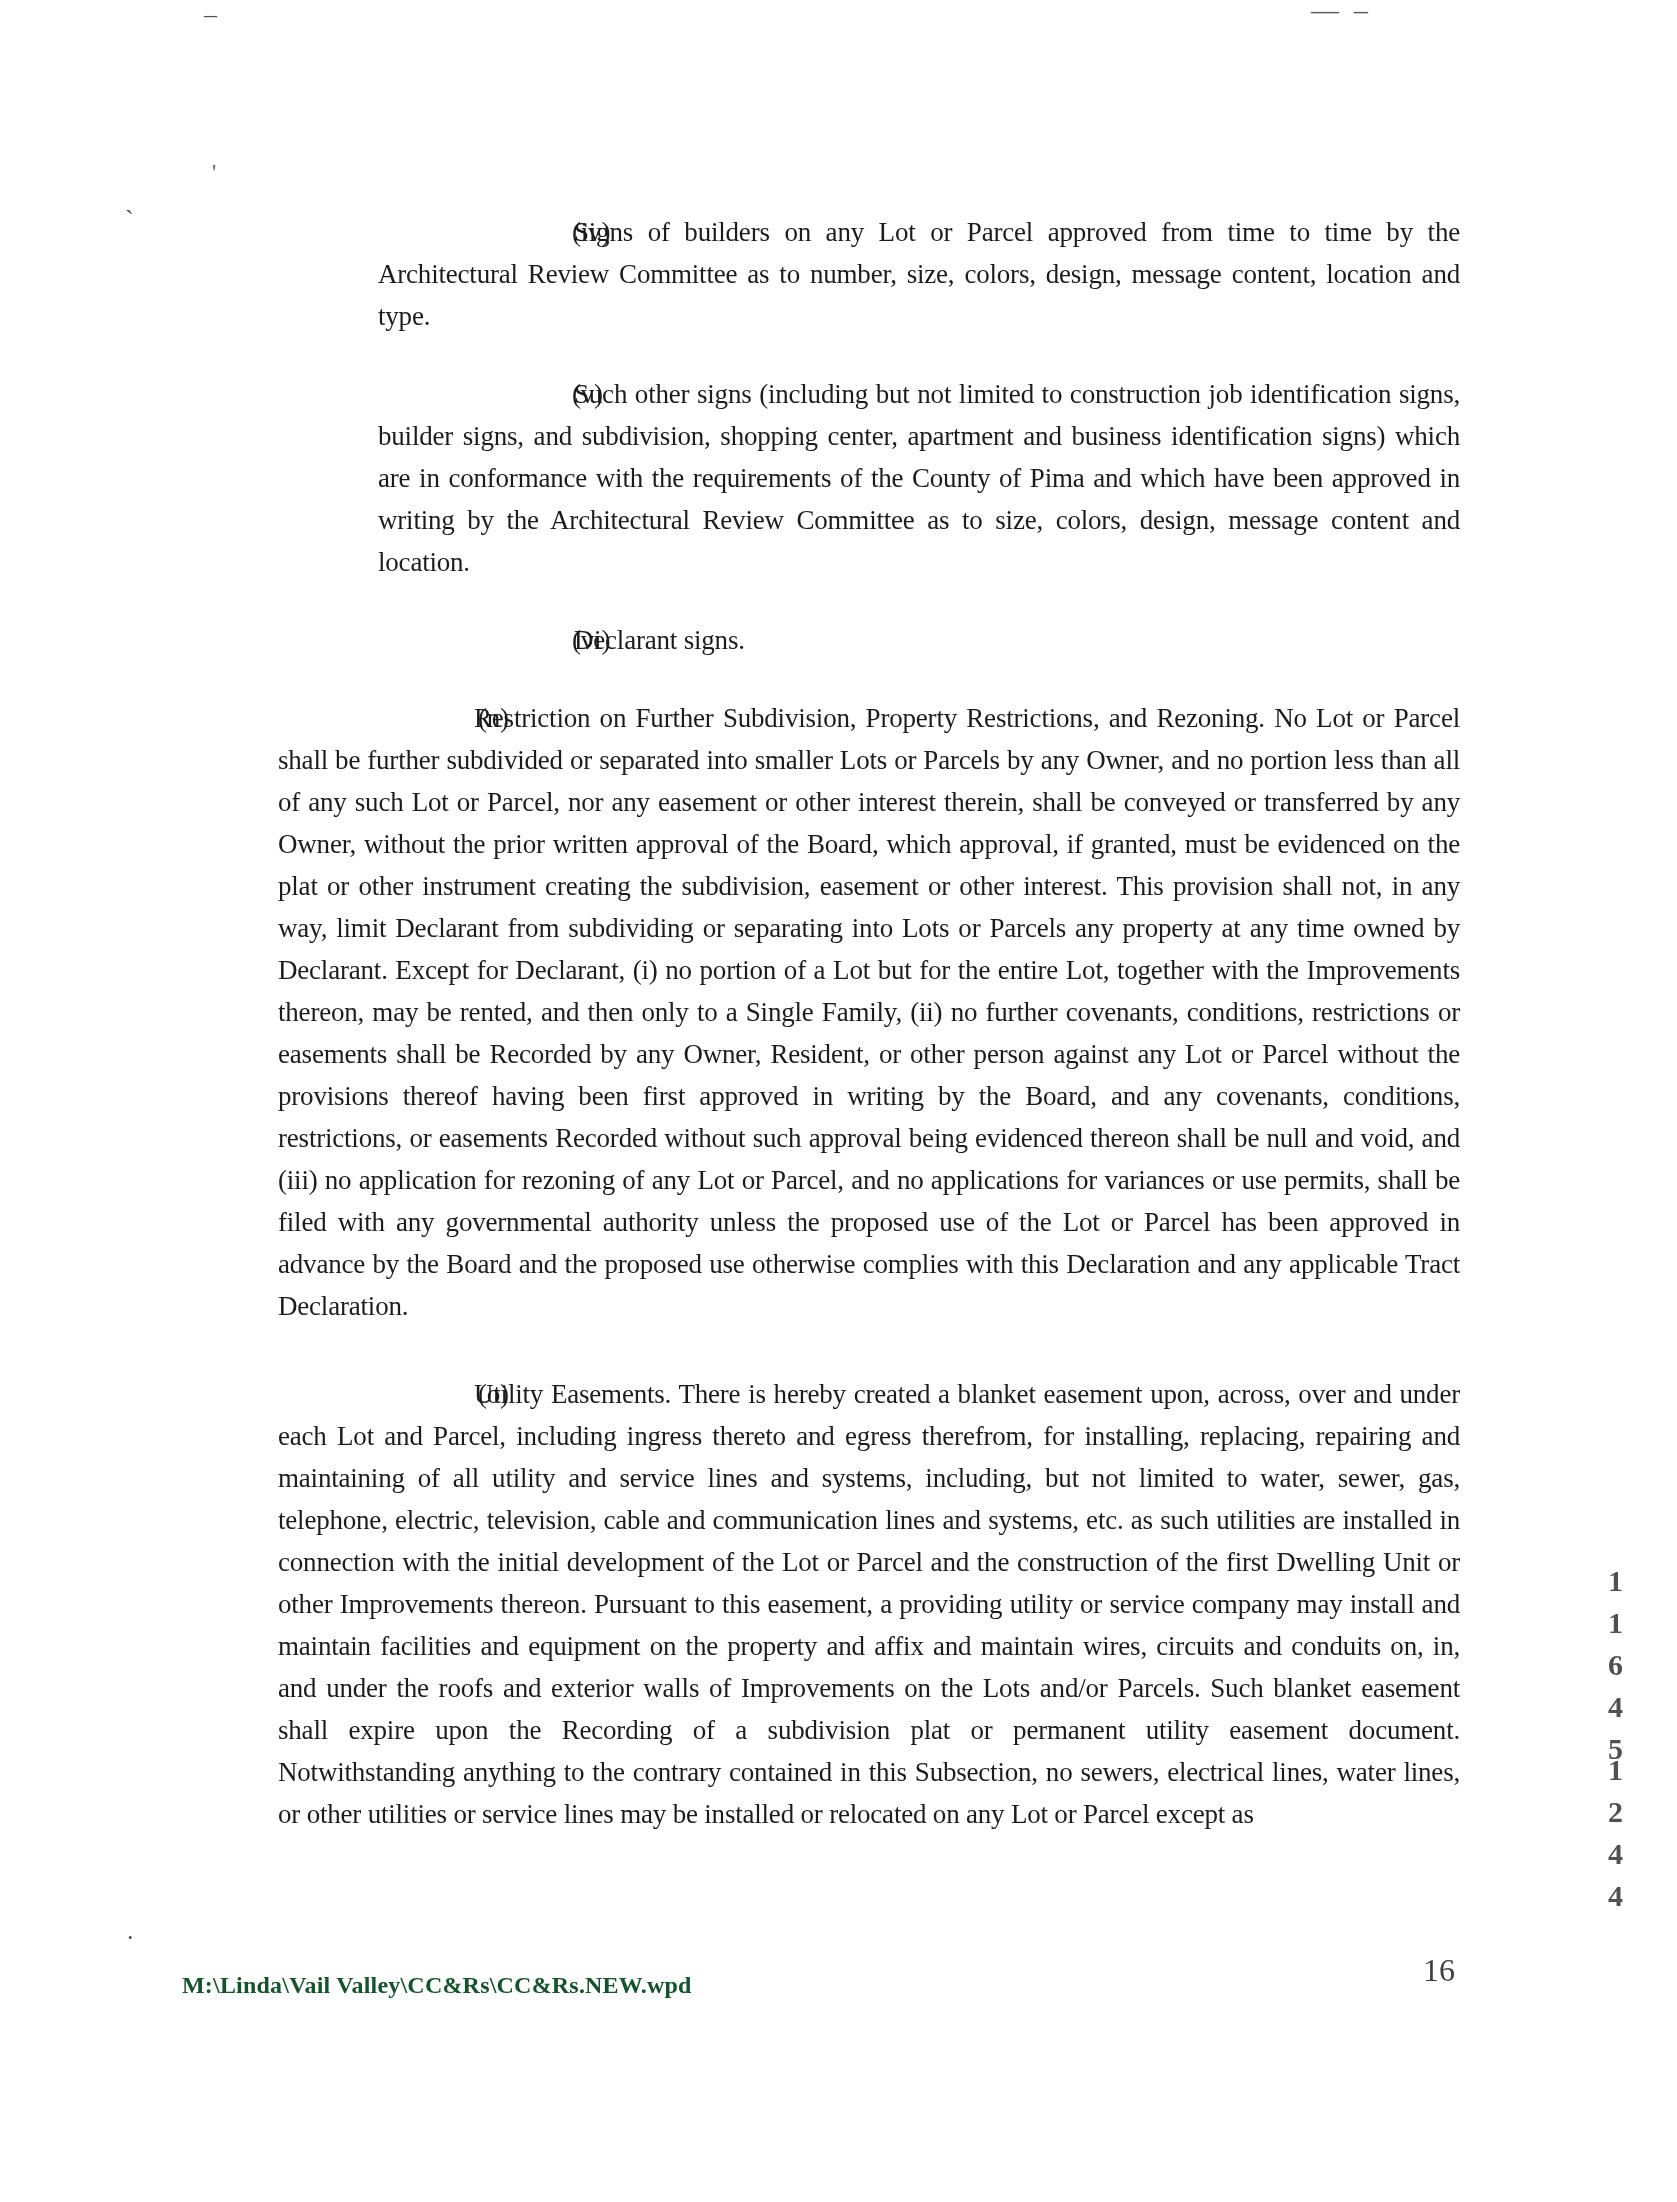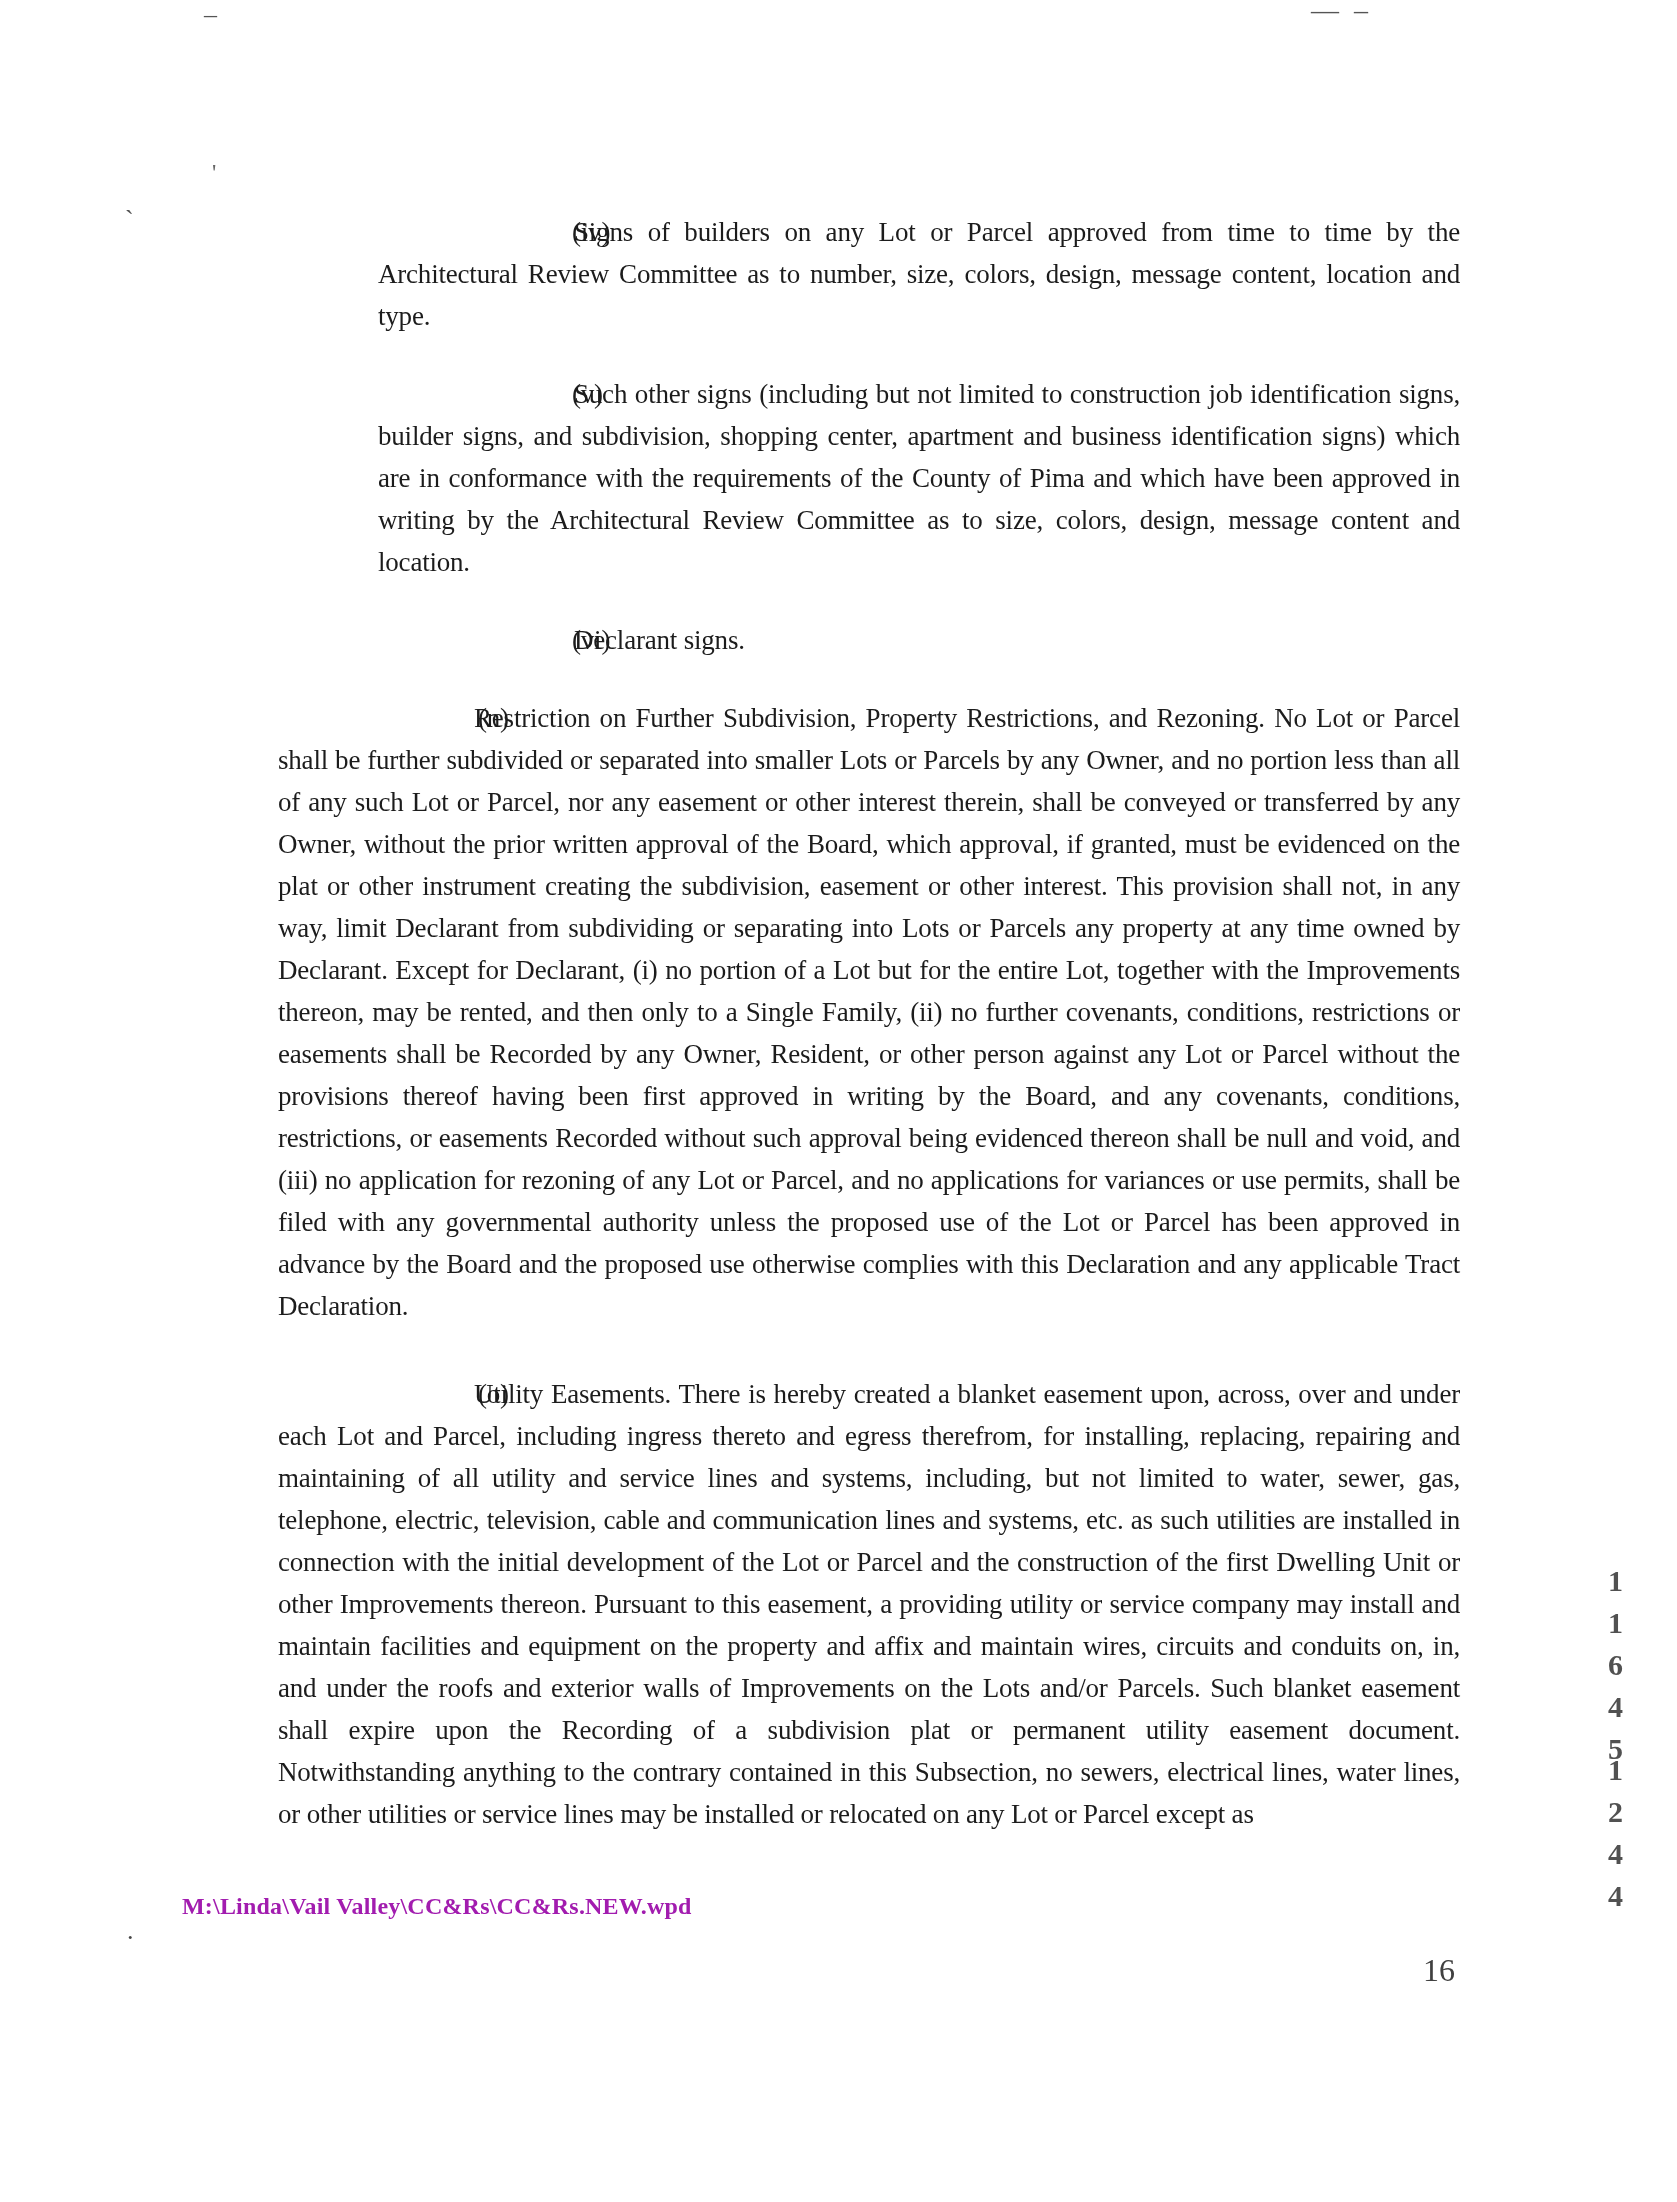--- a/index.html
+++ b/index.html
@@ -35,25 +35,25 @@
   }
   .para.para-n { margin-bottom: 46px; }
   .para.para-o { margin-bottom: 0; }
   .plabel { display: inline-block; }
   .sub .plabel  { width: 99px; }
   .main .plabel { width: 96px; }
   .uline { text-underline-offset: 3px; }
   .footer-path {
     position: absolute;
     left: 182px;
-    top: 1893px;
+    top: 1972px;
     font-size: 24px;
     font-weight: bold;
     letter-spacing: 0.2px;
-    color: #a21caf;
+    color: #14532d;
   }
   .page-number {
     position: absolute;
     left: 1423px;
     top: 1952px;
     font-size: 32px;
     color: #404040;
   }
   .stamp {
     position: absolute;

